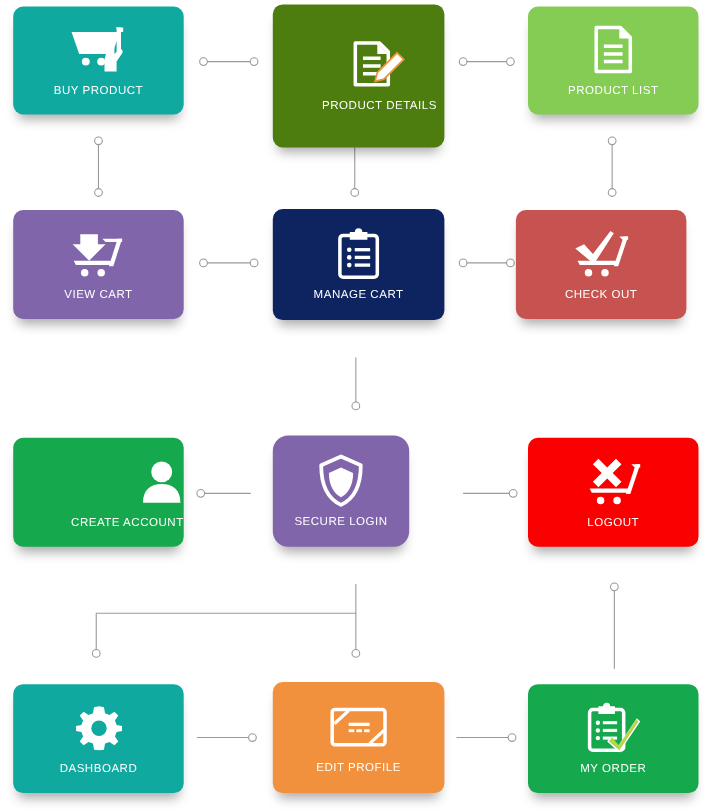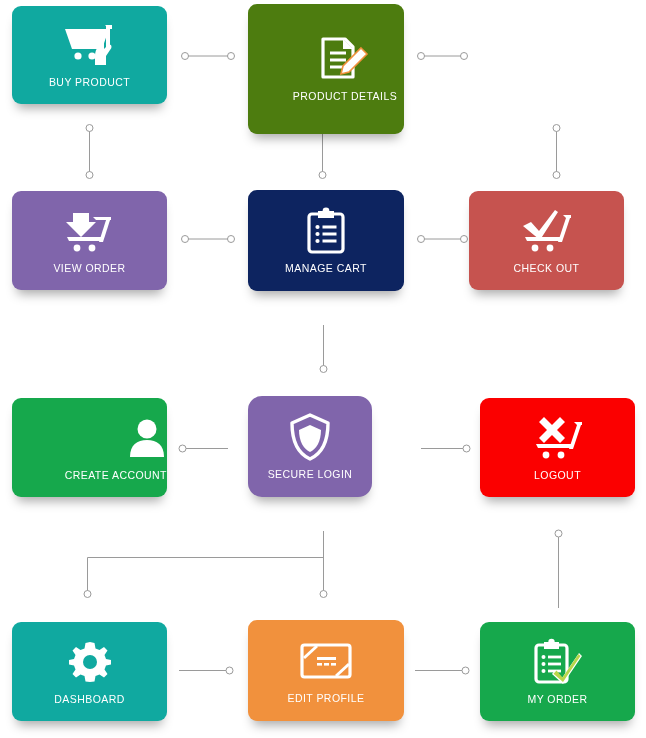--- a/index.html
+++ b/index.html
@@ -175,37 +175,49 @@
         <g fill="#ffffff">
           <path d="M24 3 L24 13 L34 13 Z"></path>
           <path d="M42 12 L48 18 L30 36 L22 38 L24 30 Z"></path>
         </g>
         <path d="M42 12 L48 18 L30 36 L22 38 L24 30 Z" fill="none" stroke="#f1913d" stroke-width="1.6"></path>
       </svg>
     </span>
     <span class="card-label">PRODUCT DETAILS</span>
   </div>
 
+  <div class="card" style="left:480px; top:6px; width:155px; height:98px; background:#85cc55;">
+    <span class="card-icon">
+      <svg width="40" height="46" viewBox="0 0 40 46">
+        <g fill="none" stroke="#ffffff" stroke-width="3.2">
+          <path d="M4 3 L26 3 L35 12 L35 43 L4 43 Z" stroke-linejoin="round"></path>
+          <path d="M11 20 L28 20 M11 27 L28 27 M11 34 L28 34"></path>
+        </g>
+        <path d="M25 3 L25 13 L35 13 Z" fill="#ffffff"></path>
+      </svg>
+    </span>
+    <span class="card-label">PRODUCT LIST</span>
+  </div>
 
   <div class="card" style="left:12px; top:191px; width:155px; height:99px; background:#8065ab;">
     <span class="card-icon">
       <svg width="54" height="44" viewBox="0 0 54 44">
         <g fill="#ffffff">
           <path d="M10 4 L26 4 L26 13 L33 13 L18 28 L3 13 L10 13 Z"></path>
           <path d="M30 8 L48 8 L48 11 L33 11 Z"></path>
           <path d="M8 26 L36 26 L33 33 L11 33 Z" opacity="0"></path>
           <path d="M4 28 L40 28 L38 32 L6 32 Z"></path>
           <path d="M35 9 L46 9 L39 33 L35 33 Z" opacity="0"></path>
           <path d="M44 8 L48 8 L40 33 L36 33 Z"></path>
           <circle cx="14" cy="39" r="3.4"></circle>
           <circle cx="29" cy="39" r="3.4"></circle>
         </g>
       </svg>
     </span>
-    <span class="card-label">VIEW ORDER</span>
+    <span class="card-label">VIEW CART</span>
   </div>
 
   <div class="card" style="left:248px; top:190px; width:156px; height:101px; background:#0d2460;">
     <span class="card-icon">
       <svg width="42" height="48" viewBox="0 0 42 48">
         <g fill="none" stroke="#ffffff" stroke-width="3.2" stroke-linejoin="round">
           <rect x="4" y="7" width="34" height="38" rx="3"></rect>
         </g>
         <g fill="#ffffff">
           <path d="M13 4 L29 4 L29 11 L13 11 Z"></path>

